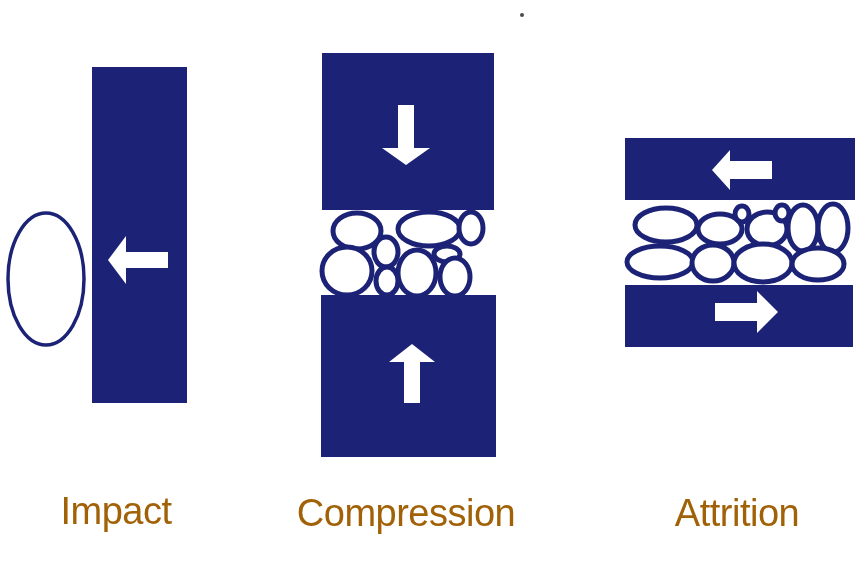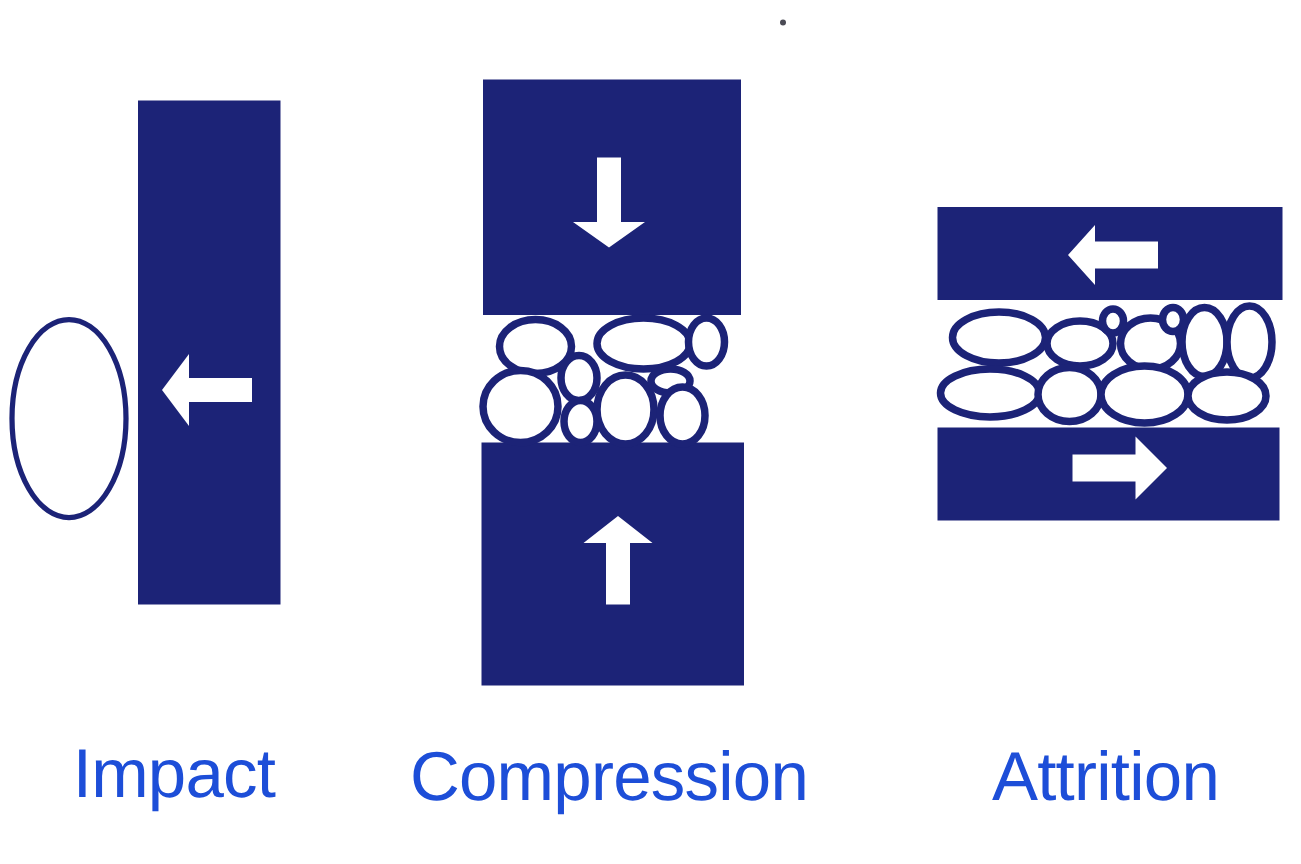--- a/index.html
+++ b/index.html
@@ -16,24 +16,24 @@
     overflow: hidden;
   }
   .canvas svg {
     position: absolute;
     left: 0;
     top: 0;
   }
   .panel-label {
     position: absolute;
     transform: translateX(-50%);
-    font-size: 46px;
+    font-size: 38px;
     line-height: 1;
     letter-spacing: -0.5px;
-    color: #1d4ed8;
+    color: #a16207;
     white-space: nowrap;
     user-select: none;
   }
 </style>
 </head>
 <body>
 
 <div class="canvas">
   <svg id="diagram-svg" width="867" height="576" viewBox="0 0 867 576">
       <rect x="92" y="67" width="95" height="336" fill="#1c2377"></rect>

